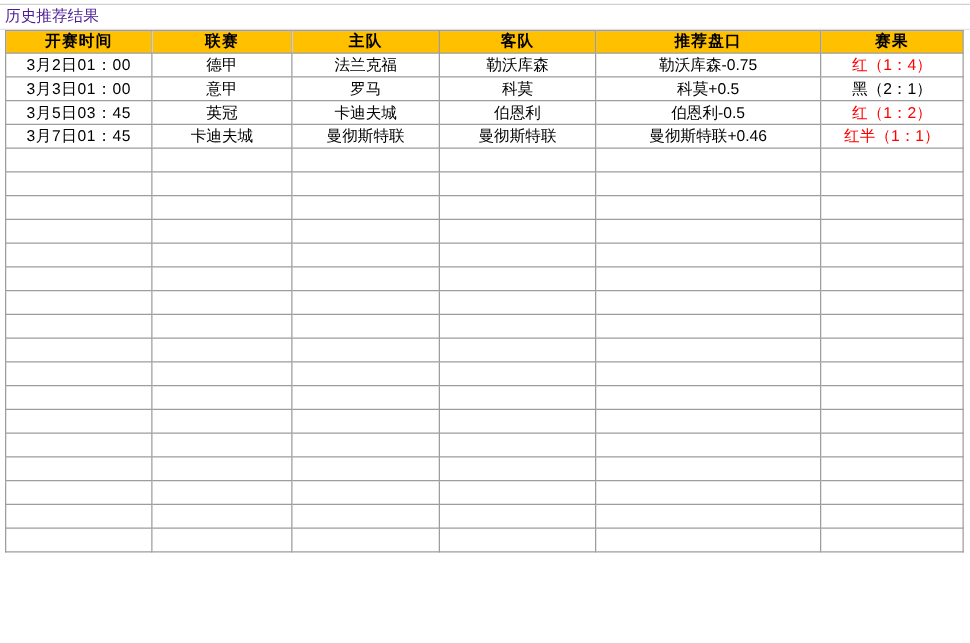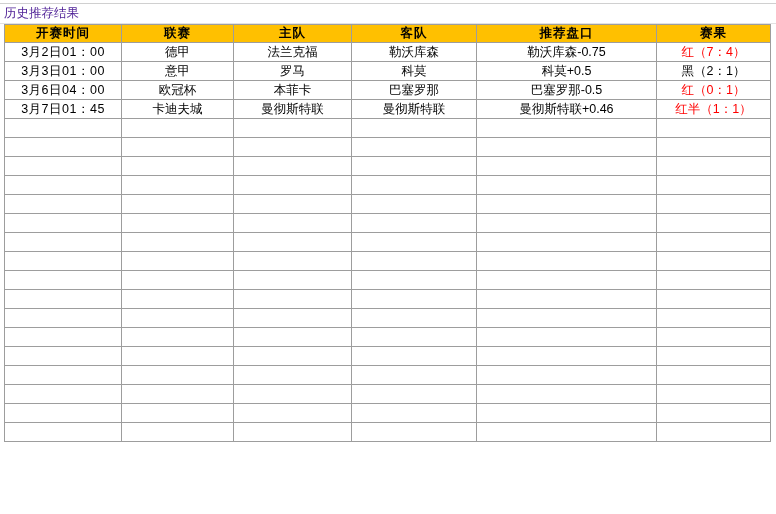--- a/index.html
+++ b/index.html
@@ -99,37 +99,37 @@
         <th class="c-result">赛果</th>
       </tr>
     </thead>
     <tbody id="tbody">
         <tr>
           <td class="c-time time">3月2日01：00</td>
           <td class="c-league">德甲</td>
           <td class="c-home">法兰克福</td>
           <td class="c-away">勒沃库森</td>
           <td class="c-line">勒沃库森-0.75</td>
-          <td class="c-result result red">红（7：4）</td>
+          <td class="c-result result red">红（1：4）</td>
         </tr>
         <tr>
           <td class="c-time time">3月3日01：00</td>
           <td class="c-league">意甲</td>
           <td class="c-home">罗马</td>
           <td class="c-away">科莫</td>
           <td class="c-line">科莫+0.5</td>
           <td class="c-result result black">黑（2：1）</td>
         </tr>
         <tr>
-          <td class="c-time time">3月6日04：00</td>
-          <td class="c-league">欧冠杯</td>
-          <td class="c-home">本菲卡</td>
-          <td class="c-away">巴塞罗那</td>
-          <td class="c-line">巴塞罗那-0.5</td>
-          <td class="c-result result red">红（0：1）</td>
+          <td class="c-time time">3月5日03：45</td>
+          <td class="c-league">英冠</td>
+          <td class="c-home">卡迪夫城</td>
+          <td class="c-away">伯恩利</td>
+          <td class="c-line">伯恩利-0.5</td>
+          <td class="c-result result red">红（1：2）</td>
         </tr>
         <tr>
           <td class="c-time time">3月7日01：45</td>
           <td class="c-league">卡迪夫城</td>
           <td class="c-home">曼彻斯特联</td>
           <td class="c-away">曼彻斯特联</td>
           <td class="c-line">曼彻斯特联+0.46</td>
           <td class="c-result result red">红半（1：1）</td>
         </tr>
         <tr class="empty-row">

